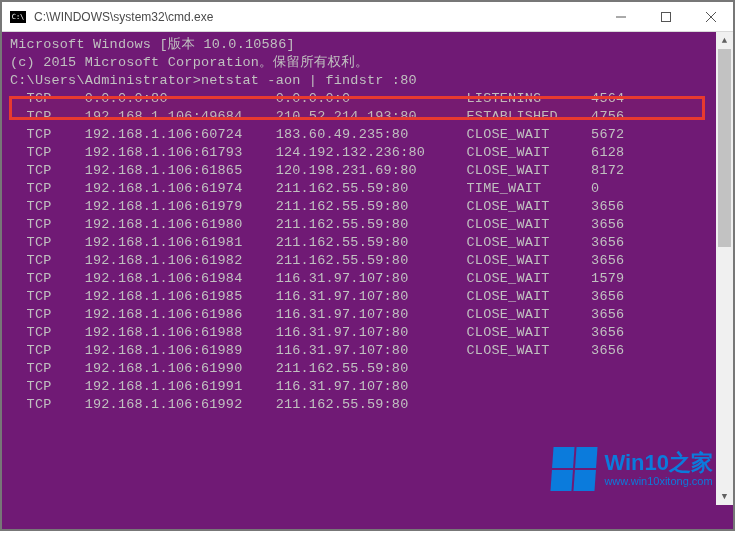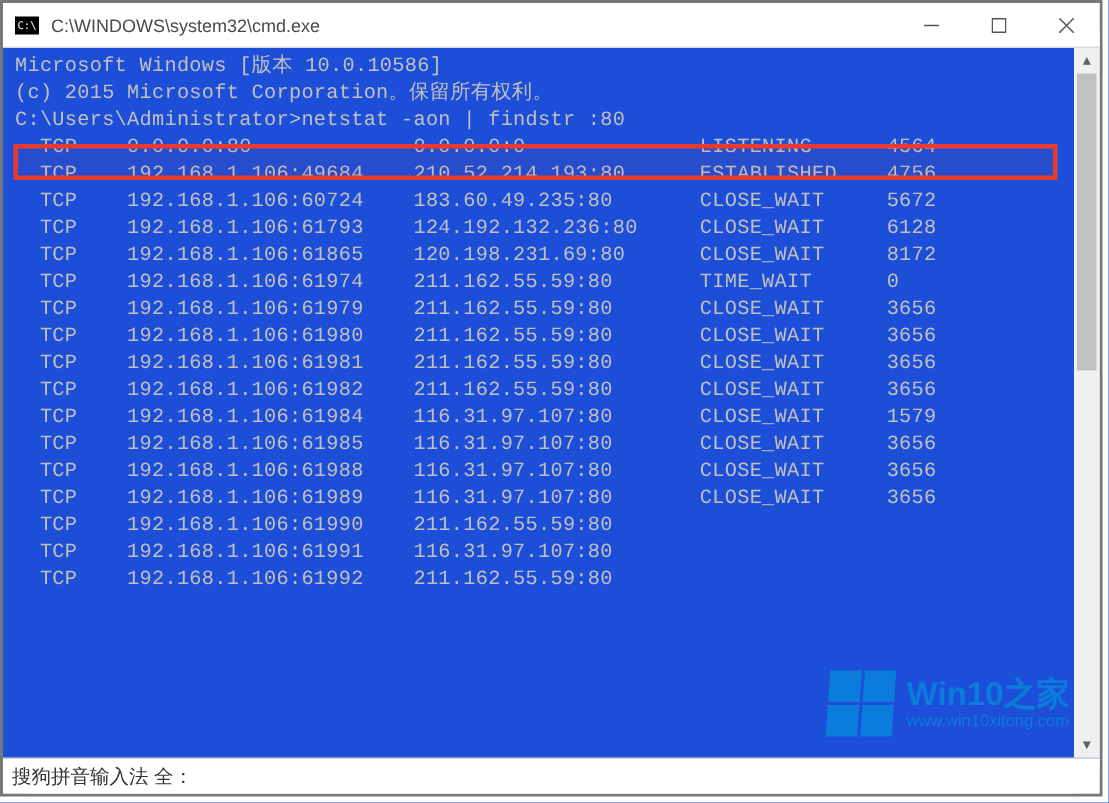--- a/index.html
+++ b/index.html
@@ -65,21 +65,21 @@
     height: 30px;
     display: flex;
     align-items: center;
     justify-content: center;
     color: #555;
     font-family: "Segoe UI", sans-serif;
   }
   .titlebar-btn svg { stroke: #555; stroke-width: 1; fill: none; }
   .terminal {
     flex: 1;
-    background: #1d4ed8;
+    background: #701a75;
     color: #c0c0c0;
     font-size: 13.5px;
     line-height: 18px;
     padding: 4px 6px 4px 8px;
     overflow: hidden;
     position: relative;
     letter-spacing: 0.2px;
   }
   .terminal .row {
     white-space: pre;
@@ -207,41 +207,39 @@
           <div class="row">  TCP    192.168.1.106:60724    183.60.49.235:80       CLOSE_WAIT     5672</div>
           <div class="row">  TCP    192.168.1.106:61793    124.192.132.236:80     CLOSE_WAIT     6128</div>
           <div class="row">  TCP    192.168.1.106:61865    120.198.231.69:80      CLOSE_WAIT     8172</div>
           <div class="row">  TCP    192.168.1.106:61974    211.162.55.59:80       TIME_WAIT      0</div>
           <div class="row">  TCP    192.168.1.106:61979    211.162.55.59:80       CLOSE_WAIT     3656</div>
           <div class="row">  TCP    192.168.1.106:61980    211.162.55.59:80       CLOSE_WAIT     3656</div>
           <div class="row">  TCP    192.168.1.106:61981    211.162.55.59:80       CLOSE_WAIT     3656</div>
           <div class="row">  TCP    192.168.1.106:61982    211.162.55.59:80       CLOSE_WAIT     3656</div>
           <div class="row">  TCP    192.168.1.106:61984    116.31.97.107:80       CLOSE_WAIT     1579</div>
           <div class="row">  TCP    192.168.1.106:61985    116.31.97.107:80       CLOSE_WAIT     3656</div>
+          <div class="row">  TCP    192.168.1.106:61986    116.31.97.107:80       CLOSE_WAIT     3656</div>
           <div class="row">  TCP    192.168.1.106:61988    116.31.97.107:80       CLOSE_WAIT     3656</div>
           <div class="row">  TCP    192.168.1.106:61989    116.31.97.107:80       CLOSE_WAIT     3656</div>
           <div class="row">  TCP    192.168.1.106:61990    211.162.55.59:80                      </div>
           <div class="row">  TCP    192.168.1.106:61991    116.31.97.107:80                      </div>
           <div class="row">  TCP    192.168.1.106:61992    211.162.55.59:80                      </div>
         </div>
   </div>
 
   <div class="highlight-box"></div>
 
   <div class="scrollbar">
     <div class="scroll-arrow">▲</div>
     <div class="scroll-track">
       <div class="scroll-thumb"></div>
     </div>
     <div class="scroll-arrow">▼</div>
   </div>
 
-  <div class="statusbar">
-    <span>搜狗拼音输入法 全：</span>
-  </div>
 
   <div class="watermark">
     <div class="wm-logo">
       <div></div>
           <div></div>
           <div></div>
           <div></div>
     </div>
     <div class="wm-text">
       <span class="big">Win10之家</span>

